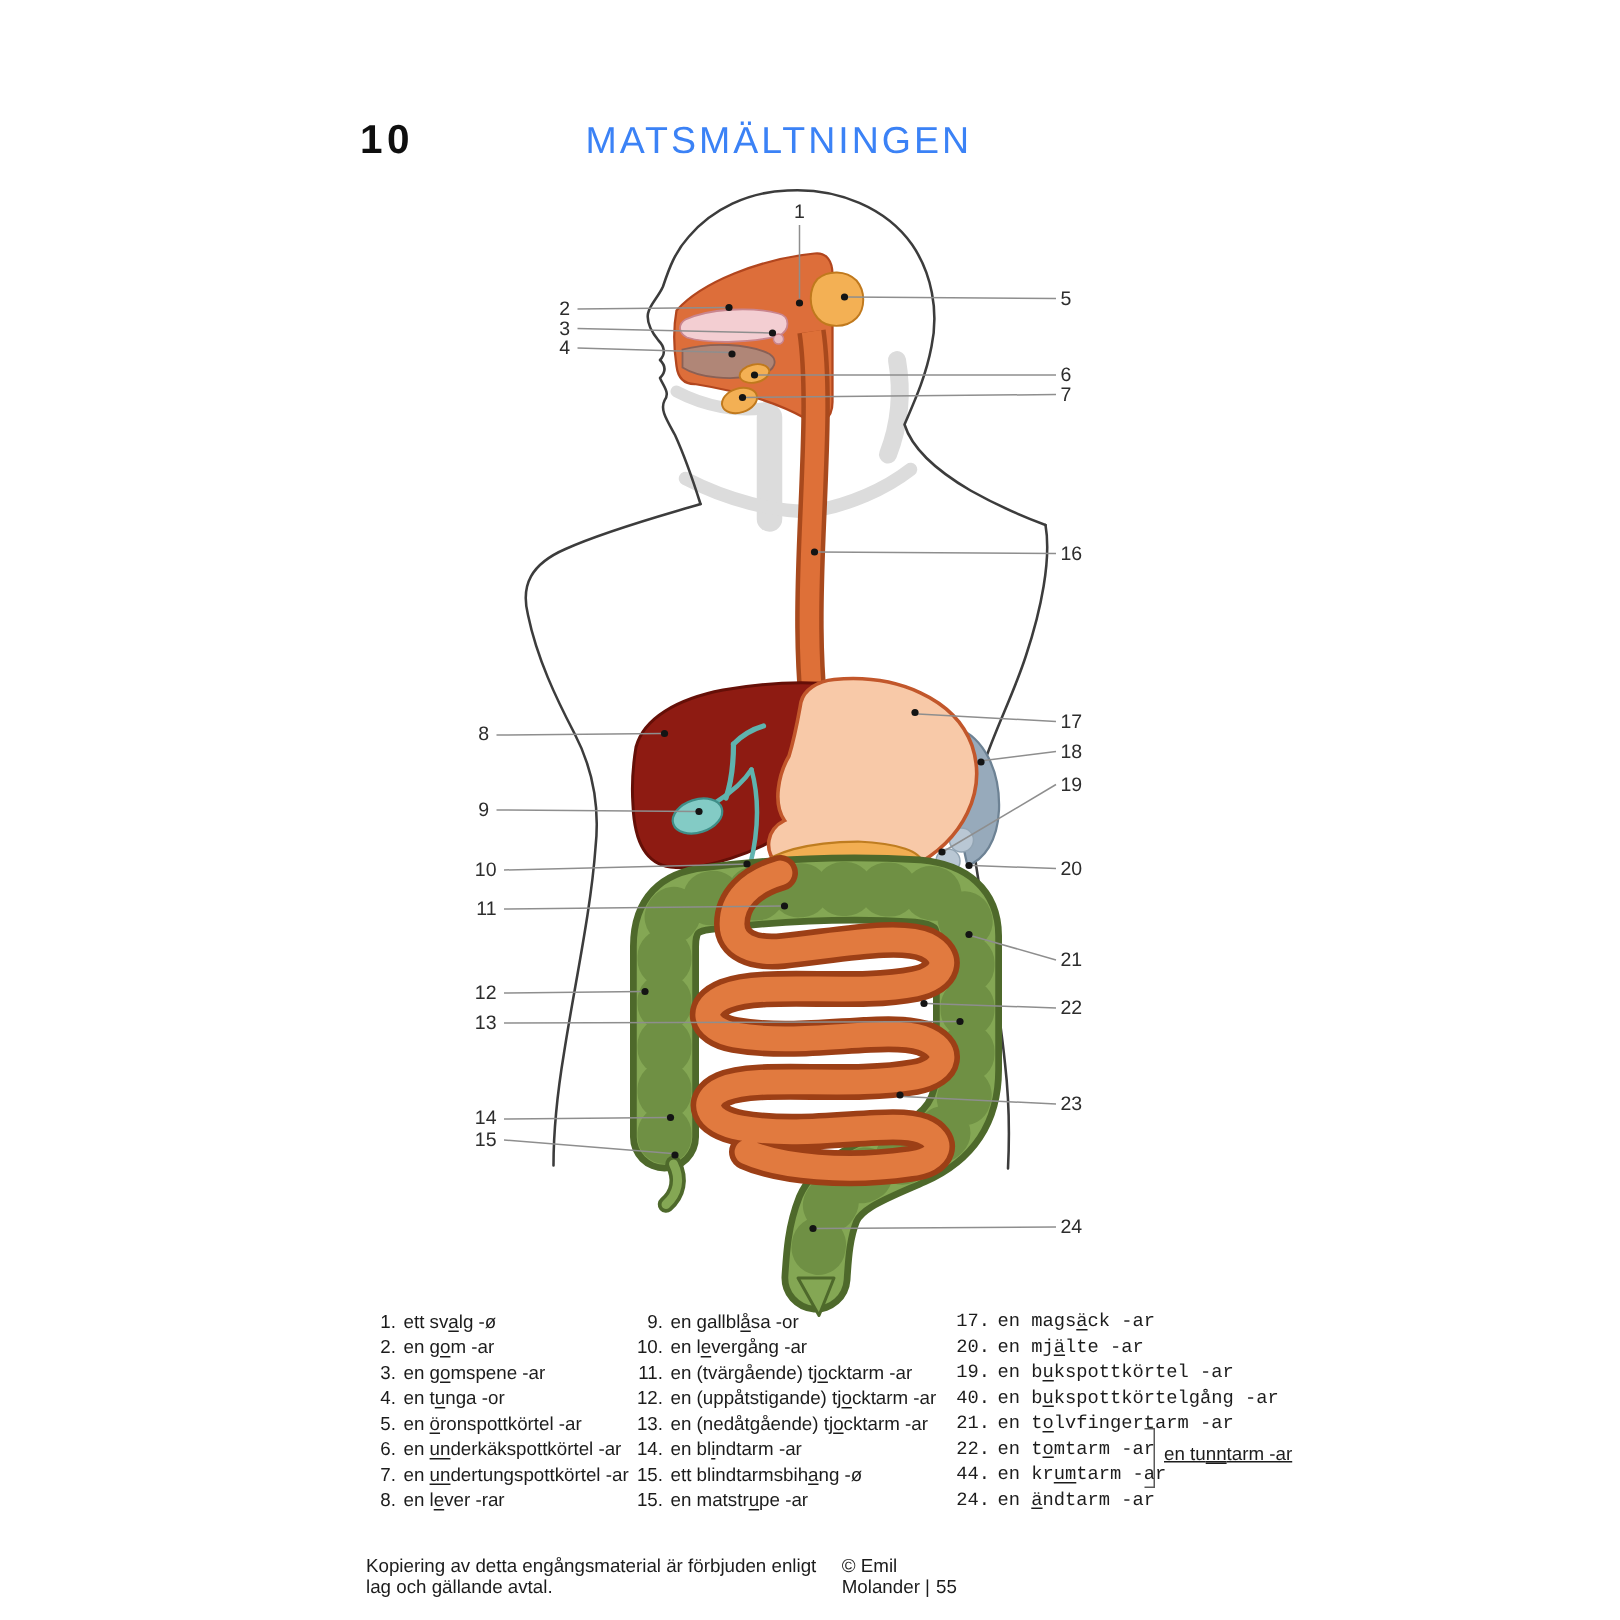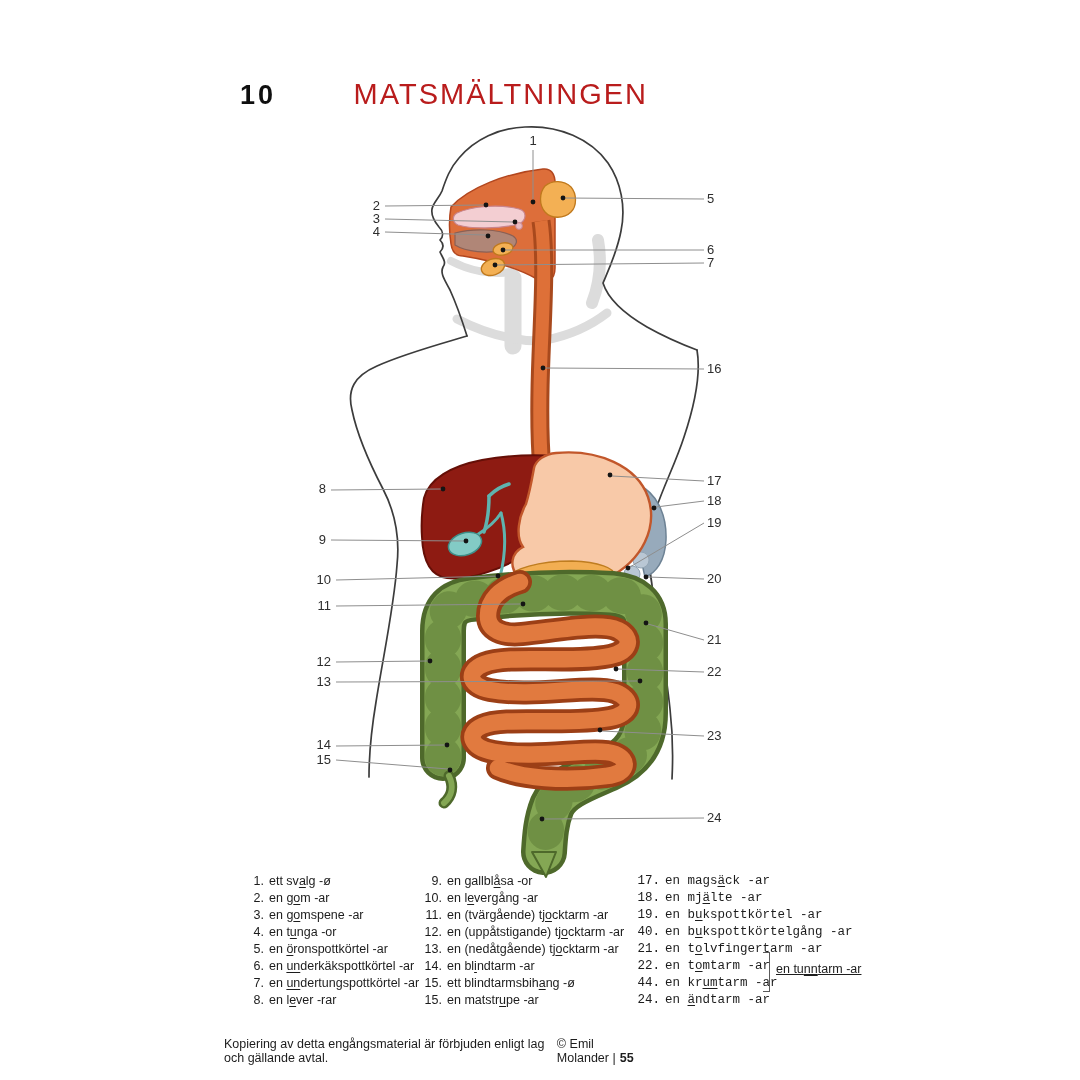--- a/index.html
+++ b/index.html
@@ -4,21 +4,21 @@
 <style>
   html,body { margin:0; padding:0; background:#ffffff; }
   .page {
     position:relative; width:868px; height:1080px; background:#ffffff;
     font-family:"Liberation Sans", sans-serif; color:#1d1d1d; overflow:hidden;margin-top:16px;
   }
   
   .header { position:absolute; left:240px; right:220px; top:62px; display:flex;
             justify-content:space-between; align-items:flex-end; }
   .chapter-number { font-size:27px; font-weight:800; letter-spacing:3px; color:#0f0f0f; }
-  .page-title { font-size:29px; font-weight:400; letter-spacing:2px; color:#b91c1c; }
+  .page-title { font-size:25px; font-weight:400; letter-spacing:2px; color:#3b82f6; }
 
   
   .diagram { position:absolute; left:0; top:0; }
   .cnum { font-size:13px; fill:#2d2d2d; font-family:"Liberation Sans", sans-serif; }
   .end { text-anchor:end; } .mid { text-anchor:middle; }
   .leader { stroke:#8e8e8e; stroke-width:1; fill:none; }
   .dot { fill:#141414; }
 
   
   .vocab-col { position:absolute; top:857px; font-size:12.5px; line-height:17px; color:#1c1c1c; }
@@ -26,23 +26,23 @@
   .vrow { display:flex; }
   .vnum { width:24px; text-align:right; margin-right:5px; flex:none; }
   .vterm { white-space:nowrap; }
   .vterm u, .bracket-label u { text-decoration:underline; text-underline-offset:2px; }
   .bracket { position:absolute; left:763px; top:936px; width:6px; height:38px;
              border-top:1px solid #5a5a5a; border-bottom:1px solid #5a5a5a;
              border-right:1px solid #5a5a5a; }
   .bracket-label { position:absolute; left:776px; top:946px; font-size:12.5px; white-space:nowrap;text-decoration:underline; }
 
   
-  .footer { position:absolute; left:224px; right:220px; top:1021px; display:flex;
+  .footer { position:absolute; left:244px; right:220px; top:1021px; display:flex;
             justify-content:space-between; font-size:12.5px; color:#1c1c1c; }
-  .credit b { font-weight:700; margin-left:4px; }
+  .credit b { font-weight:400; margin-left:4px; }
 </style>
 </head>
 <body>
 
 <div class="page">
 
   <div class="header">
     <div class="chapter-number">10</div>
     <div class="page-title">MATSMÄLTNINGEN</div>
   </div>
@@ -273,21 +273,21 @@
         <span class="vterm">en matstr<u>u</u>pe -ar</span>
       </div>
   </div>
 
   <div class="vocab-col col3">
     <div class="vrow">
         <span class="vnum">17.</span>
         <span class="vterm">en mags<u>ä</u>ck -ar</span>
       </div>
     <div class="vrow">
-        <span class="vnum">18.</span>
+        <span class="vnum">20.</span>
         <span class="vterm">en mj<u>ä</u>lte -ar</span>
       </div>
     <div class="vrow">
         <span class="vnum">19.</span>
         <span class="vterm">en b<u>u</u>kspottkörtel -ar</span>
       </div>
     <div class="vrow">
         <span class="vnum">40.</span>
         <span class="vterm">en b<u>u</u>kspottkörtelgång -ar</span>
       </div>

